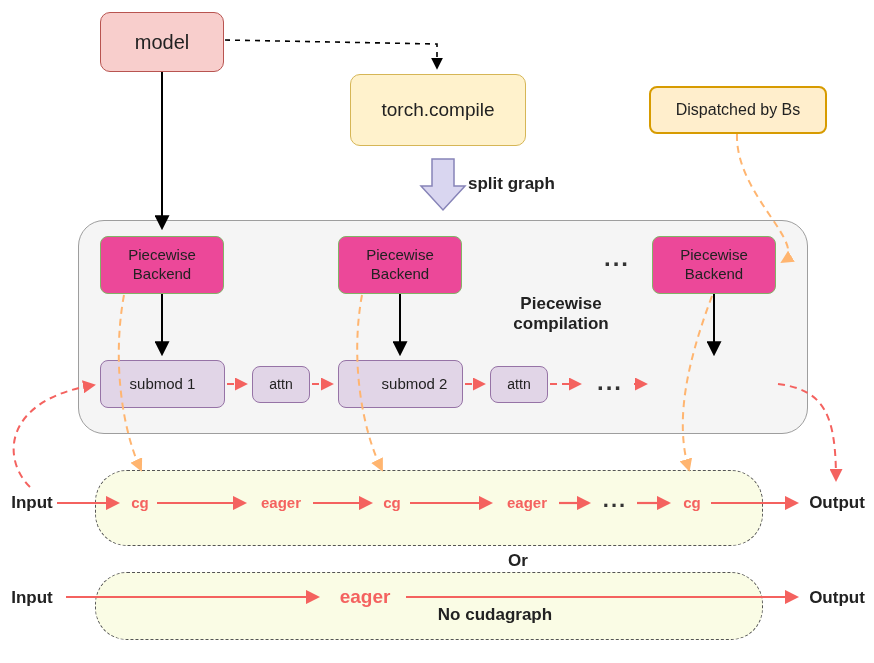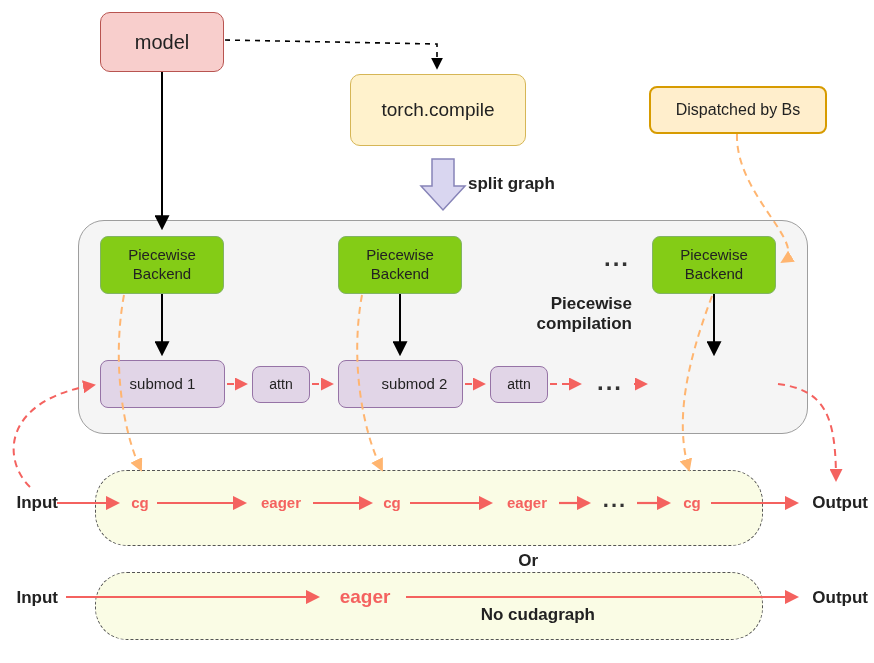--- a/index.html
+++ b/index.html
@@ -16,34 +16,34 @@
   #over-layer{z-index:3;}
   .node{
     position:absolute;box-sizing:border-box;z-index:2;
     display:flex;align-items:center;justify-content:center;
     text-align:center;border-radius:8px;border:1.5px solid transparent;
     line-height:1.25;
   }
   .model{background:#f8cecc;border-color:#b85450;border-radius:10px;font-size:20px;}
   .yellow{background:#fff2cc;border-color:#d6b656;border-radius:10px;font-size:19px;}
   .orangebox{background:#ffeecc;border-color:#d79b00;border-width:2px;font-size:16px;}
-  .green{background:#84cc16;border-color:#82b366;font-size:15px;padding:4px;}
+  .green{background:#ec4899;border-color:#82b366;font-size:15px;padding:4px;}
   .purple{background:#e1d5e7;border-color:#9673a6;font-size:15px;}
   .attn{font-size:14px;}
   .graybox{
     position:absolute;box-sizing:border-box;z-index:0;
     background:#f5f5f5;border:1.5px solid #9e9e9e;border-radius:26px;
   }
   .dashedbox{
     position:absolute;box-sizing:border-box;z-index:1;
     background:#fafce5;border:1.5px dashed #555;border-radius:32px;
   }
   .label{
     position:absolute;z-index:2;font-weight:bold;font-size:17px;
-    text-align:right;line-height:1.2;
+    text-align:center;line-height:1.2;
   }
   .rednode{
     position:absolute;z-index:2;font-weight:bold;font-size:15px;
     color:#f4625f;text-align:center;
   }
   .ellipsis{
     position:absolute;z-index:2;font-weight:bold;font-size:24px;
     letter-spacing:2px;text-align:center;color:#333;
   }
   .bigeager{font-size:19px;}

